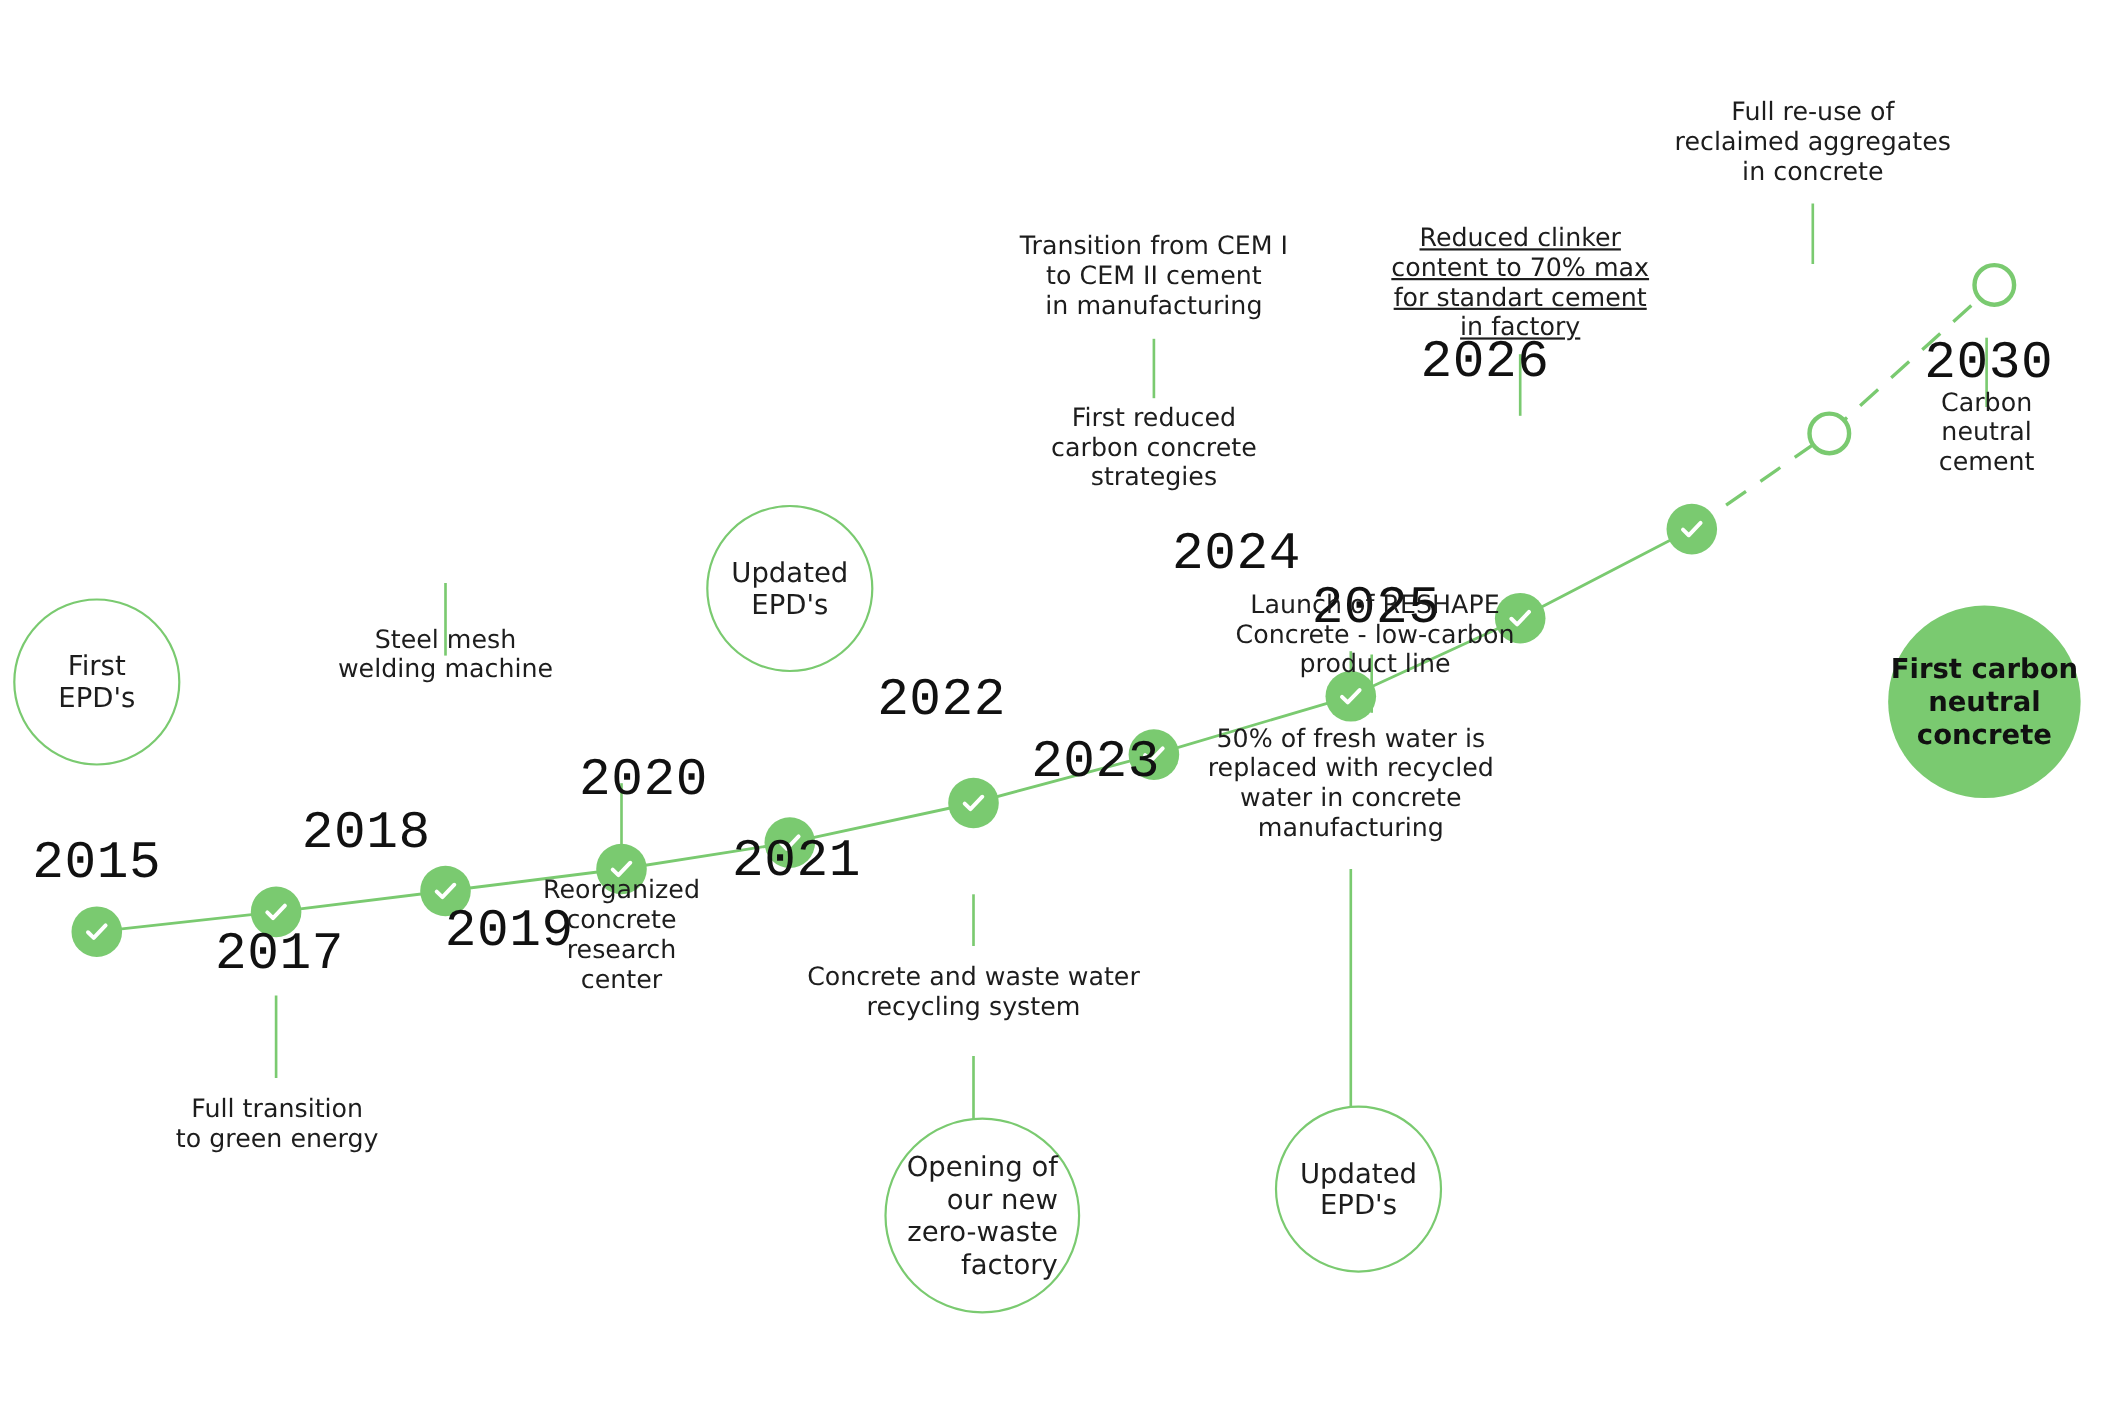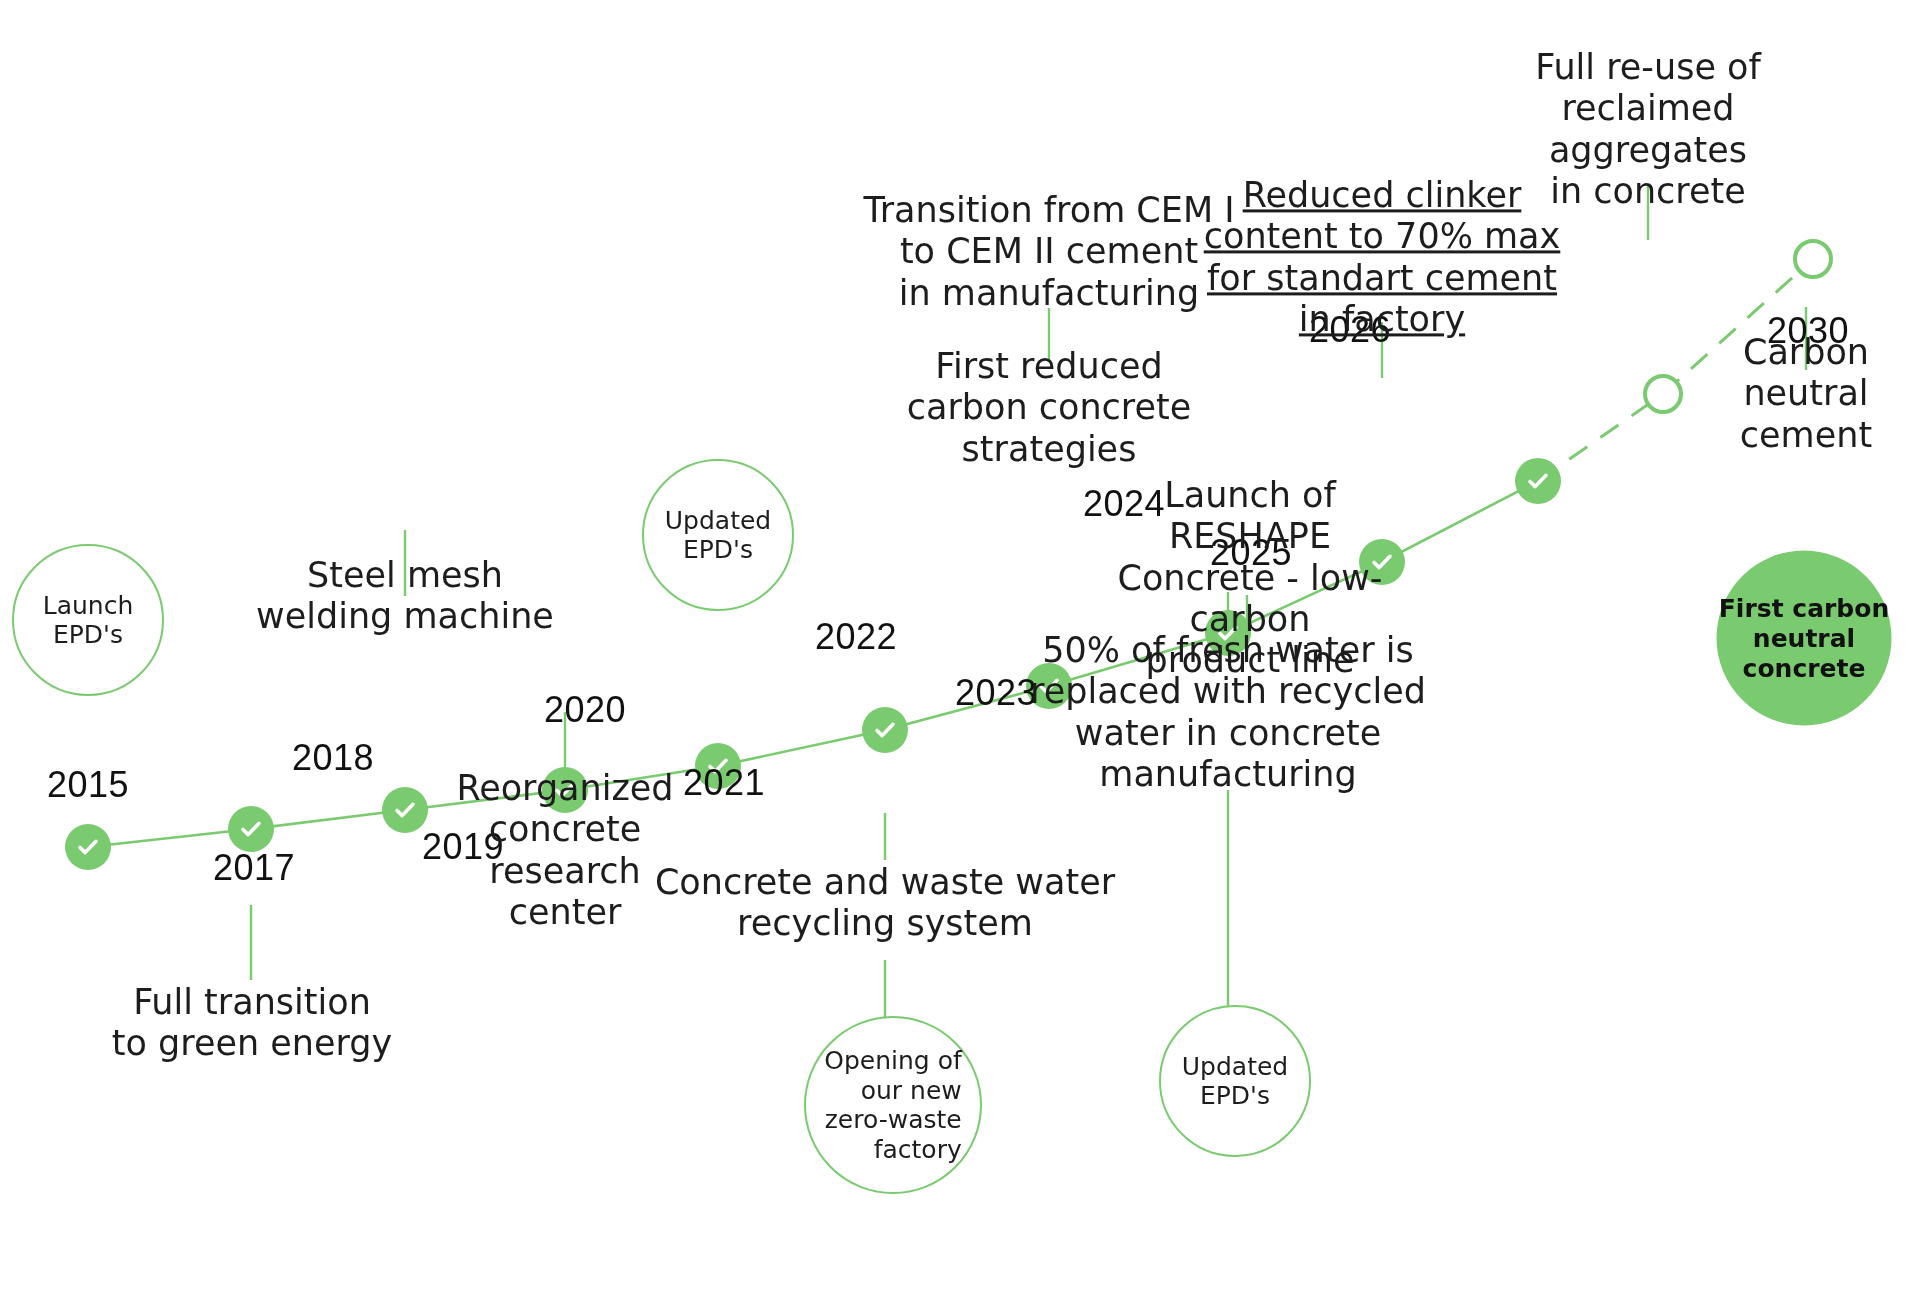--- a/index.html
+++ b/index.html
@@ -48,32 +48,32 @@
     height: 40px;
     border-radius: 50%;
     background: #ffffff;
     border: 4px solid #7ACA70;
     box-sizing: border-box;
   }
   
   .year {
     position: absolute;
     transform: translate(-50%, -50%);
-    font-size: 36px;
+    font-size: 48px;
     letter-spacing: 0.5px;
     color: #111111;
     white-space: nowrap;
-    font-family: Liberation Sans, sans-serif;
+    font-family: Liberation Mono, monospace;
   }
   
   .caption {
     position: absolute;
     transform: translate(-50%, -50%);
     text-align: center;
-    font-size: 35px;
+    font-size: 23px;
     line-height: 1.18;
     color: #1d1d1d;
     white-space: pre-line;
     font-family: "DejaVu Sans", sans-serif;
     font-weight: 400;
   }
   .caption b { font-weight: 400; text-align: right; }
   
   .bubble {
     position: absolute;
@@ -221,21 +221,21 @@
   <div class="year" style="left:463px; top:847px;">2019</div>
   <div class="year" style="left:585px; top:710px;">2020</div>
   <div class="year" style="left:724px; top:783px;">2021</div>
   <div class="year" style="left:856px; top:637px;">2022</div>
   <div class="year" style="left:996px; top:693px;">2023</div>
   <div class="year" style="left:1124px; top:504px;">2024</div>
   <div class="year" style="left:1251px; top:553px;">2025</div>
   <div class="year" style="left:1350px; top:330px;">2026</div>
   <div class="year" style="left:1808px; top:331px;">2030</div>
 
-  <div class="bubble" style="left:88px;  top:620px;  width:152px; height:152px;">Launch
+  <div class="bubble" style="left:88px;  top:620px;  width:152px; height:152px;">First
 EPD's</div>
 
   <div class="bubble" style="left:718px; top:535px; width:152px; height:152px;">Updated
 EPD's</div>
 
   <div class="bubble" style="left:893px; top:1105px; width:178px; height:178px;text-align:right;">Opening of
 our new
 zero-waste
 factory</div>
 

